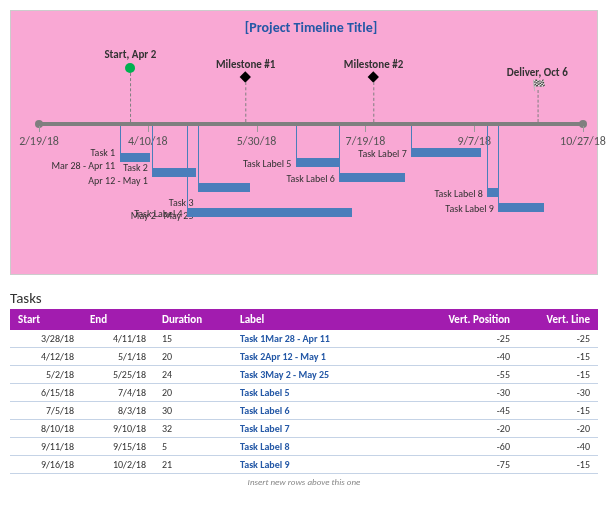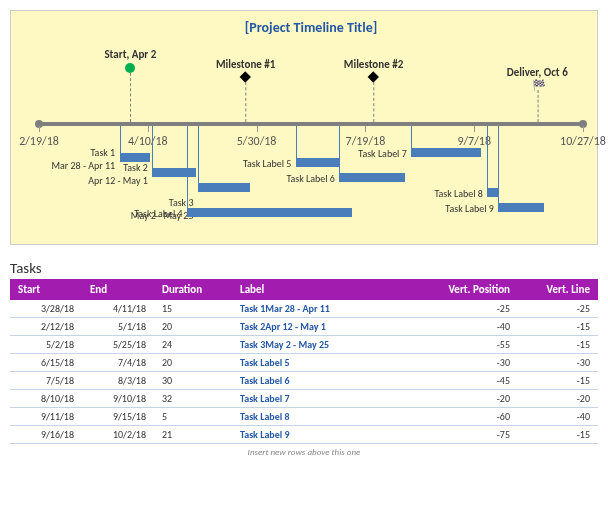--- a/index.html
+++ b/index.html
@@ -7,24 +7,24 @@
     margin: 0;
     padding: 10px;
     font-family: Calibri, Arial, sans-serif;
     font-size: 11px;
     background: #fff;
     color: #333;
     width: 608px;
   }
   .chart-box {
     border: 1px solid #ccc;
-    background: #fef9c3;
+    background: #f9a8d4;
     padding: 8px 14px 6px 28px;
     position: relative;
-    height: 235px;
+    height: 265px;
   }
   .chart-title {
     text-align: center;
     color: #2458a6;
     font-weight: bold;
     font-size: 14px;
     margin-bottom: 4px;
   }
   .plot {
     position: relative;
@@ -250,21 +250,21 @@
   <tbody id="tasks-body">
       <tr>
         <td class="r">3/28/18</td>
         <td class="r">4/11/18</td>
         <td class="">15</td>
         <td class="link">Task 1Mar 28 - Apr 11</td>
         <td class="r">-25</td>
         <td class="r">-25</td>
       </tr>
       <tr>
-        <td class="r">2/12/18</td>
+        <td class="r">4/12/18</td>
         <td class="r">5/1/18</td>
         <td class="">20</td>
         <td class="link">Task 2Apr 12 - May 1</td>
         <td class="r">-40</td>
         <td class="r">-15</td>
       </tr>
       <tr>
         <td class="r">5/2/18</td>
         <td class="r">5/25/18</td>
         <td class="">24</td>

